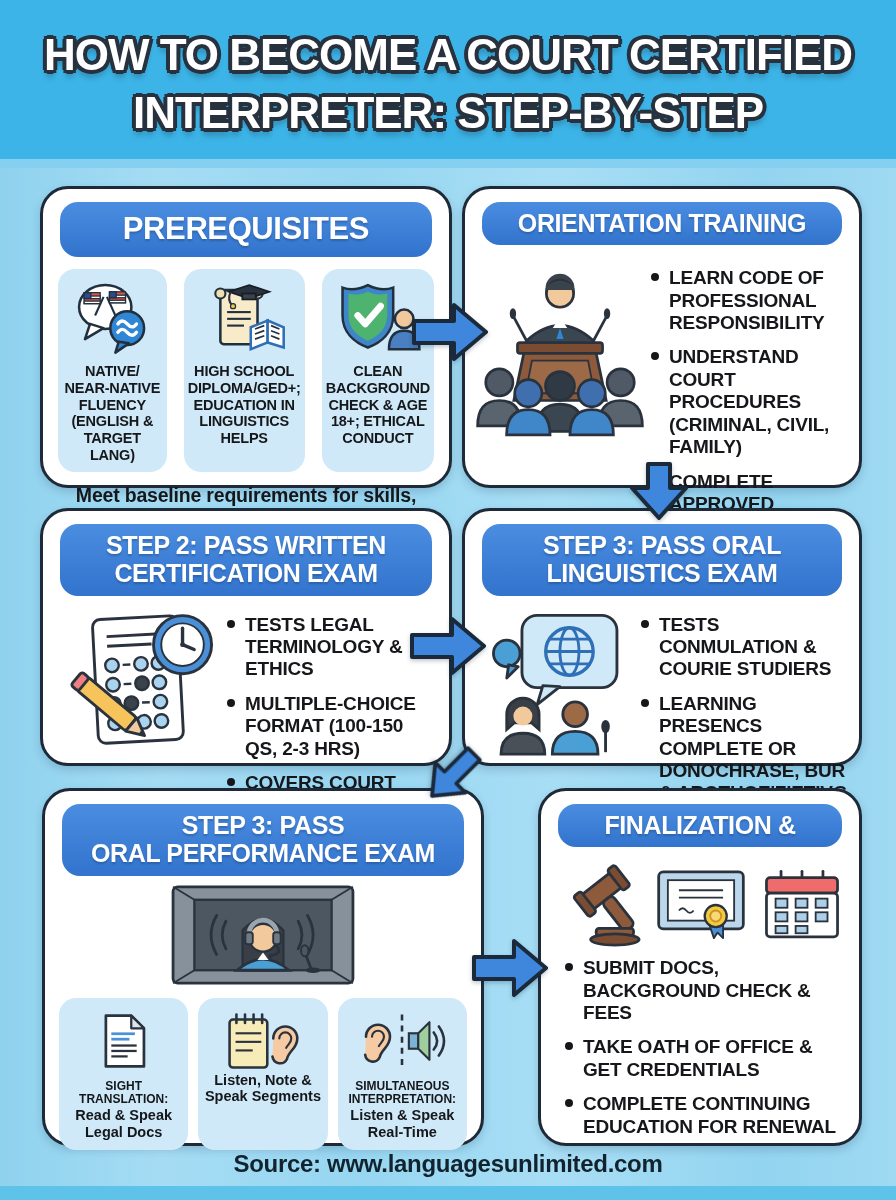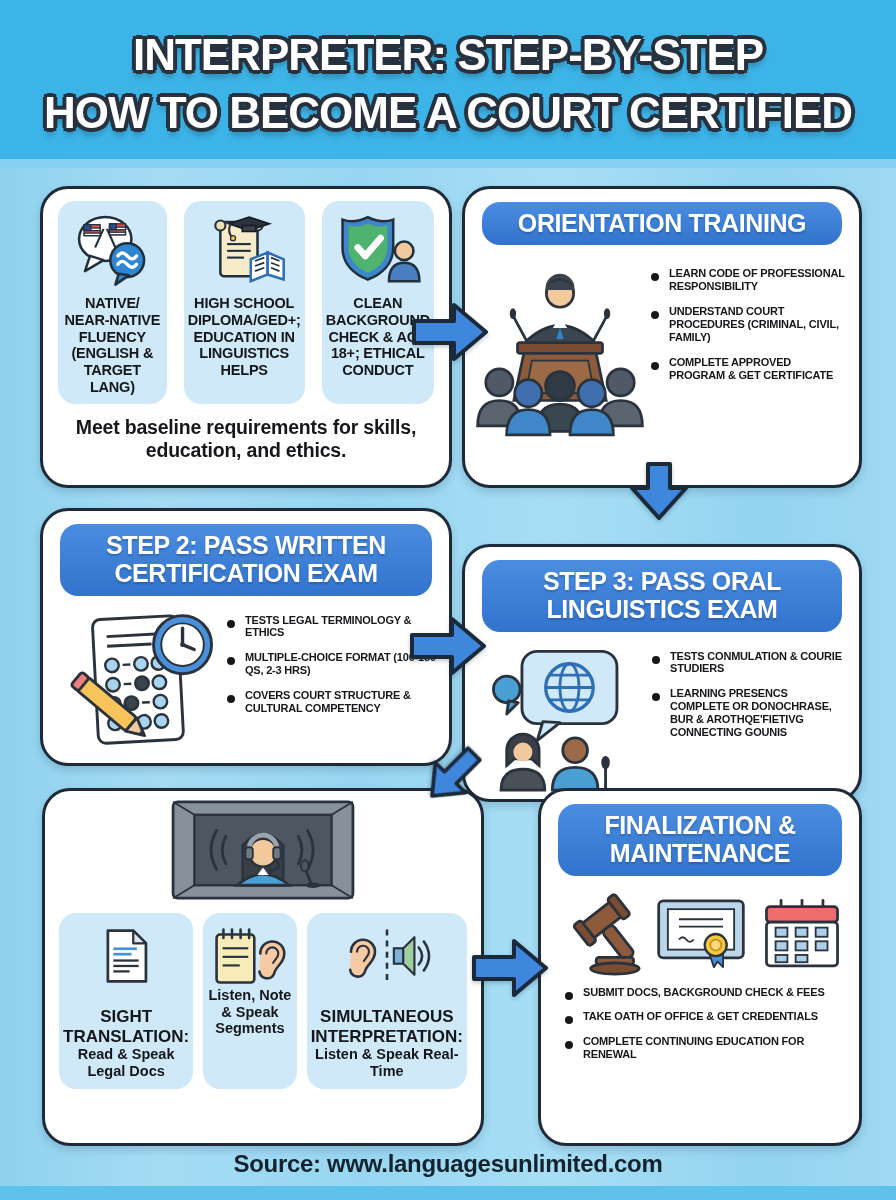--- a/index.html
+++ b/index.html
@@ -18,59 +18,60 @@
   
   .card{position:absolute;background:#ffffff;border:3px solid #1e2a38;border-radius:28px;
     box-shadow:0 4px 8px rgba(20,40,70,.18);}
   .card-header{margin:13px 17px 0;background:linear-gradient(#4a8de0,#3273cd);border-radius:18px;
     color:#fff;font-weight:bold;text-align:center;letter-spacing:-.4px;
     padding:7px 4px 8px;font-size:25px;line-height:1.13;
     text-shadow:0 2px 2px rgba(10,30,60,.25);}
   .card-header.one-line{font-size:31px;padding:9px 4px 11px;}
   .bullets{list-style:none;margin:0;padding:0;}
   .bullets li{position:relative;padding-left:20px;color:#15171a;font-weight:bold;
-    font-size:11px;line-height:1.18;letter-spacing:-.2px;margin-bottom:12px;}
+    font-size:19px;line-height:1.18;letter-spacing:-.2px;margin-bottom:12px;}
   .bullets li::before{content:"";position:absolute;left:2px;top:6px;width:8px;height:8px;border-radius:50%;background:#15171a;}
   
   .prereq-row{display:flex;gap:17px;margin:12px 15px 0;}
   .subcard{flex:1;background:#cfe9f8;border-radius:17px;padding:10px 4px 8px;text-align:center;}
   .subcard .ic{height:78px;display:flex;align-items:center;justify-content:center;}
   .subcard .lbl{margin-top:6px;font-weight:bold;font-size:14.5px;line-height:1.16;color:#15171a;letter-spacing:-.2px;}
   .prereq-caption{margin:12px 26px 0;text-align:center;font-weight:bold;font-size:19.5px;line-height:1.2;color:#15171a;letter-spacing:-.2px;}
   
   .cols{display:flex;align-items:flex-start;}
   .icon-col{flex:0 0 auto;display:flex;align-items:center;justify-content:center;}
   
   .sub3-row{display:flex;gap:10px;margin:12px 14px 0;}
   .sub3{flex:1;background:#cfe9f8;border-radius:17px;padding:12px 4px 10px;text-align:center;}
   .sub3 .ic{height:62px;display:flex;align-items:center;justify-content:center;}
-  .sub3 .t{margin-top:20px;font-weight:bold;font-size:17px;line-height:1.15;color:#15171a;}
+  .sub3 .t{margin-top:8px;font-weight:bold;font-size:12px;line-height:1.15;color:#15171a;}
   .sub3 .s{font-weight:bold;font-size:14.5px;line-height:1.15;color:#15171a;}
   
   .final-icons{display:flex;justify-content:center;align-items:center;gap:14px;margin:16px 10px 6px;}
   
   .arrow{position:absolute;filter:drop-shadow(0 2px 2px rgba(10,30,60,.25));}
   
   .footer{position:absolute;left:0;top:1150px;width:100%;text-align:center;
     font-weight:bold;font-size:24px;color:#13232e;letter-spacing:-.3px;}
   .bottom-strip{position:absolute;left:0;top:1186px;width:100%;height:14px;background:#5fc2e9;}
 </style>
 </head>
 <body>
 
 <div class="canvas">
 
   <div class="top-banner">
     <div class="main-title">
+      <div>HOW TO BECOME A COURT CERTIFIED</div>
       <div>INTERPRETER: STEP-BY-STEP</div>
-      <div>HOW TO BECOME A COURT CERTIFIED</div>
     </div>
   </div>
 
   <div class="card" style="left:40px;top:186px;width:406px;height:296px;">
+    <div class="card-header one-line">PREREQUISITES</div>
     <div class="prereq-row">
       <div class="subcard">
         <div class="ic">
           <svg width="88" height="76" viewBox="0 0 100 90">
             <ellipse cx="42" cy="32" rx="31" ry="26" fill="#fff" stroke="#22303e" stroke-width="3"></ellipse>
             <polygon points="24,52 18,70 40,57" fill="#fff" stroke="#22303e" stroke-width="3" stroke-linejoin="round"></polygon>
             <line x1="30" y1="42" x2="40" y2="20" stroke="#22303e" stroke-width="2.5"></line>
             <line x1="54" y1="42" x2="44" y2="20" stroke="#22303e" stroke-width="2.5"></line>
             <g stroke="#22303e" stroke-width="1.5">
               <rect x="17" y="15" width="19" height="13" fill="#d9534f"></rect>
@@ -218,26 +219,26 @@
         </svg>
       </div>
       <ul class="bullets" style="padding-top:10px;">
         <li>TESTS LEGAL TERMINOLOGY &amp; ETHICS</li>
         <li>MULTIPLE-CHOICE FORMAT (100-150 QS, 2-3 HRS)</li>
         <li>COVERS COURT STRUCTURE &amp; CULTURAL COMPETENCY</li>
       </ul>
     </div>
   </div>
 
-  <div class="card" style="left:462px;top:508px;width:394px;height:252px;margin-top:36px;">
+  <div class="card" style="left:462px;top:508px;width:394px;height:252px;">
     <div class="card-header">
       <div>STEP 3: PASS ORAL</div>
       <div>LINGUISTICS EXAM</div>
     </div>
-    <div class="cols" style="margin:8px 10px 0 14px;gap:11px;">
+    <div class="cols" style="margin:8px 10px 0 14px;">
       <div class="icon-col" style="width:160px;">
         <svg width="152" height="152" viewBox="0 0 150 160">
           <circle cx="20" cy="52" r="14" fill="#4a9fd4" stroke="#2a333d" stroke-width="3"></circle>
           <polygon points="22,64 20,78 32,66" fill="#4a9fd4" stroke="#2a333d" stroke-width="3" stroke-linejoin="round"></polygon>
           <rect x="36" y="12" width="100" height="76" rx="16" fill="#cfe9f8" stroke="#2a333d" stroke-width="3"></rect>
           <polygon points="58,86 52,106 76,87" fill="#cfe9f8" stroke="#2a333d" stroke-width="3" stroke-linejoin="round"></polygon>
           <circle cx="86" cy="50" r="25" fill="#cfe9f8" stroke="#2f6fb5" stroke-width="3.5"></circle>
           <ellipse cx="86" cy="50" rx="10" ry="25" fill="none" stroke="#2f6fb5" stroke-width="3"></ellipse>
           <line x1="61" y1="50" x2="111" y2="50" stroke="#2f6fb5" stroke-width="3"></line>
           <line x1="65" y1="37" x2="107" y2="37" stroke="#2f6fb5" stroke-width="3"></line>
@@ -252,20 +253,24 @@
         </svg>
       </div>
       <ul class="bullets" style="padding-top:10px;">
         <li>TESTS CONMULATION &amp; COURIE STUDIERS</li>
         <li>LEARNING PRESENCS COMPLETE OR DONOCHRASE, BUR &amp; AROTHQE'FIETIVG CONNECTING GOUNIS</li>
       </ul>
     </div>
   </div>
 
   <div class="card" style="left:42px;top:788px;width:436px;height:352px;">
+    <div class="card-header">
+      <div>STEP 3: PASS</div>
+      <div>ORAL PERFORMANCE EXAM</div>
+    </div>
     <div style="display:flex;justify-content:center;margin-top:8px;">
       <svg width="188" height="102" viewBox="0 0 200 110">
         <rect x="3" y="3" width="194" height="104" rx="5" fill="#87919b" stroke="#2a333d" stroke-width="3"></rect>
         <rect x="26" y="17" width="148" height="76" fill="#4d5762" stroke="#2a333d" stroke-width="2.5"></rect>
         <line x1="3" y1="3" x2="26" y2="17" stroke="#2a333d" stroke-width="2"></line>
         <line x1="197" y1="3" x2="174" y2="17" stroke="#2a333d" stroke-width="2"></line>
         <line x1="3" y1="107" x2="26" y2="93" stroke="#2a333d" stroke-width="2"></line>
         <line x1="197" y1="107" x2="174" y2="93" stroke="#2a333d" stroke-width="2"></line>
         <path d="M60 40 q-8 15 0 30" fill="none" stroke="#2a333d" stroke-width="3" stroke-linecap="round"></path>
         <path d="M50 34 q-12 21 0 42" fill="none" stroke="#2a333d" stroke-width="3" stroke-linecap="round"></path>
@@ -334,21 +339,20 @@
         </div>
         <div class="t">SIMULTANEOUS INTERPRETATION:</div>
         <div class="s">Listen &amp; Speak Real-Time</div>
       </div>
     </div>
   </div>
 
   <div class="card" style="left:538px;top:788px;width:318px;height:352px;">
     <div class="card-header">
       <div>FINALIZATION &amp;</div>
-      <div>MAINTENANCE</div>
     </div>
     <div class="final-icons">
       <span>
         <svg width="84" height="84" viewBox="0 0 90 90">
           <g transform="rotate(-38 48 30)">
             <rect x="24" y="20" width="48" height="20" rx="4" fill="#8d5a3b" stroke="#2a333d" stroke-width="3"></rect>
             <rect x="20" y="16" width="10" height="28" rx="3" fill="#7a4c31" stroke="#2a333d" stroke-width="3"></rect>
             <rect x="66" y="16" width="10" height="28" rx="3" fill="#7a4c31" stroke="#2a333d" stroke-width="3"></rect>
             <rect x="40" y="40" width="14" height="40" rx="5" fill="#8d5a3b" stroke="#2a333d" stroke-width="3"></rect>
           </g>

